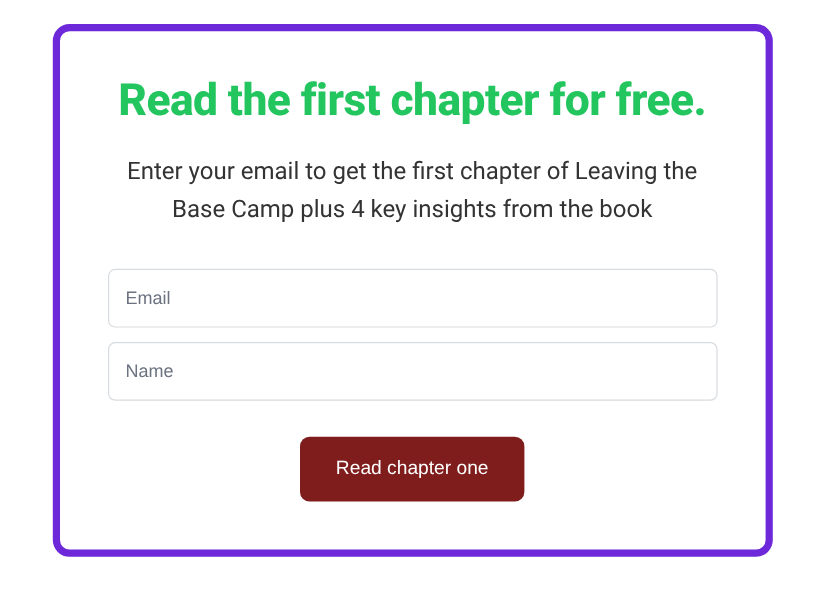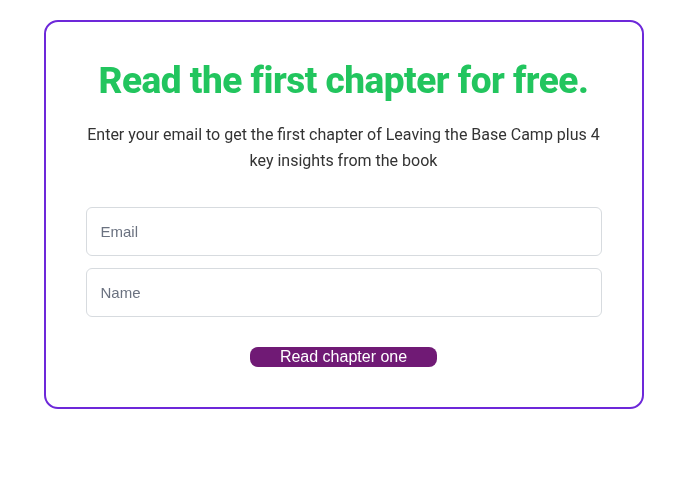--- a/index.html
+++ b/index.html
@@ -10,37 +10,37 @@
     body {
       font-family: -apple-system, BlinkMacSystemFont, "Segoe UI", Roboto, Helvetica, Arial, sans-serif;
       background: #ffffff;
       padding: 20px;
       display: flex;
       justify-content: center;
       align-items: flex-start;
     }
     .card {
       width: 600px;
-      border: 2px solid #6d28d9;
+      border: 6px solid #6d28d9;
       border-radius: 14px;
       padding: 36px 40px 40px 40px;
       background: #ffffff;
     }
     .title {
       color: #22c55e;
       font-size: 37px;
       font-weight: 800;
       text-align: center;
       line-height: 1.25;
       margin-bottom: 18px;
       letter-spacing: -0.5px;
     }
     .subtitle {
       color: #333333;
-      font-size: 16px;
+      font-size: 20px;
       text-align: center;
       line-height: 1.6;
       margin-bottom: 34px;
     }
     .form {
       display: flex;
       flex-direction: column;
       gap: 12px;
       align-items: center;
     }
@@ -52,25 +52,25 @@
       font-size: 15px;
       color: #333;
       background: #ffffff;
       outline: none;
     }
     .input::placeholder {
       color: #6b7280;
     }
     .submit-btn {
       margin-top: 18px;
-      background: #701a75;
+      background: #7f1d1d;
       color: #ffffff;
       border: none;
       border-radius: 8px;
-      padding: 1px 30px;
+      padding: 18px 30px;
       font-size: 16px;
       font-weight: 500;
       cursor: pointer;
     }
   </style>
 </head>
 <body>
 
 <div class="card">
   <h1 class="title">Read the first chapter for free.</h1>

